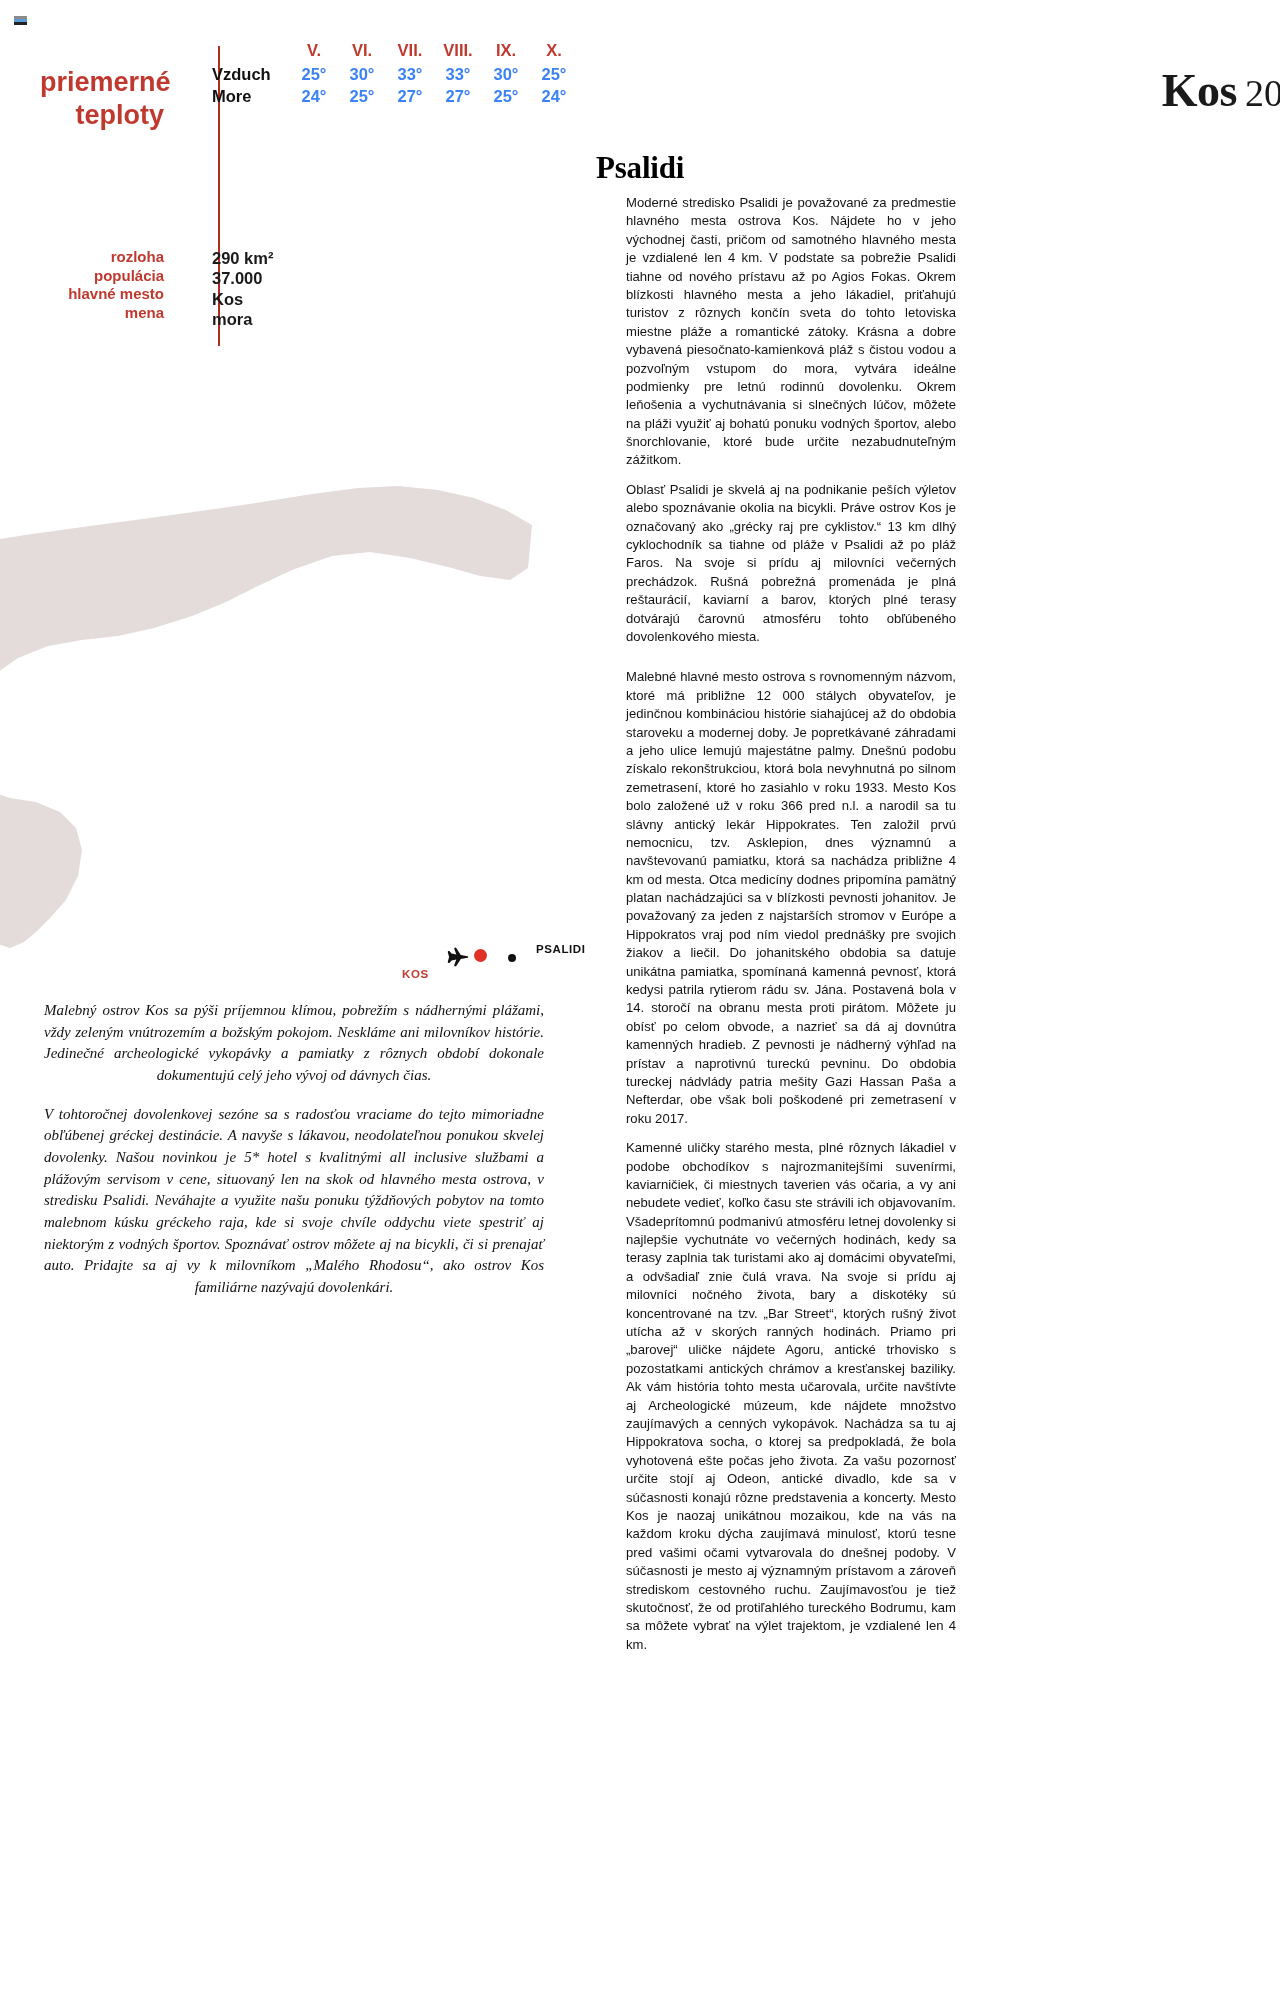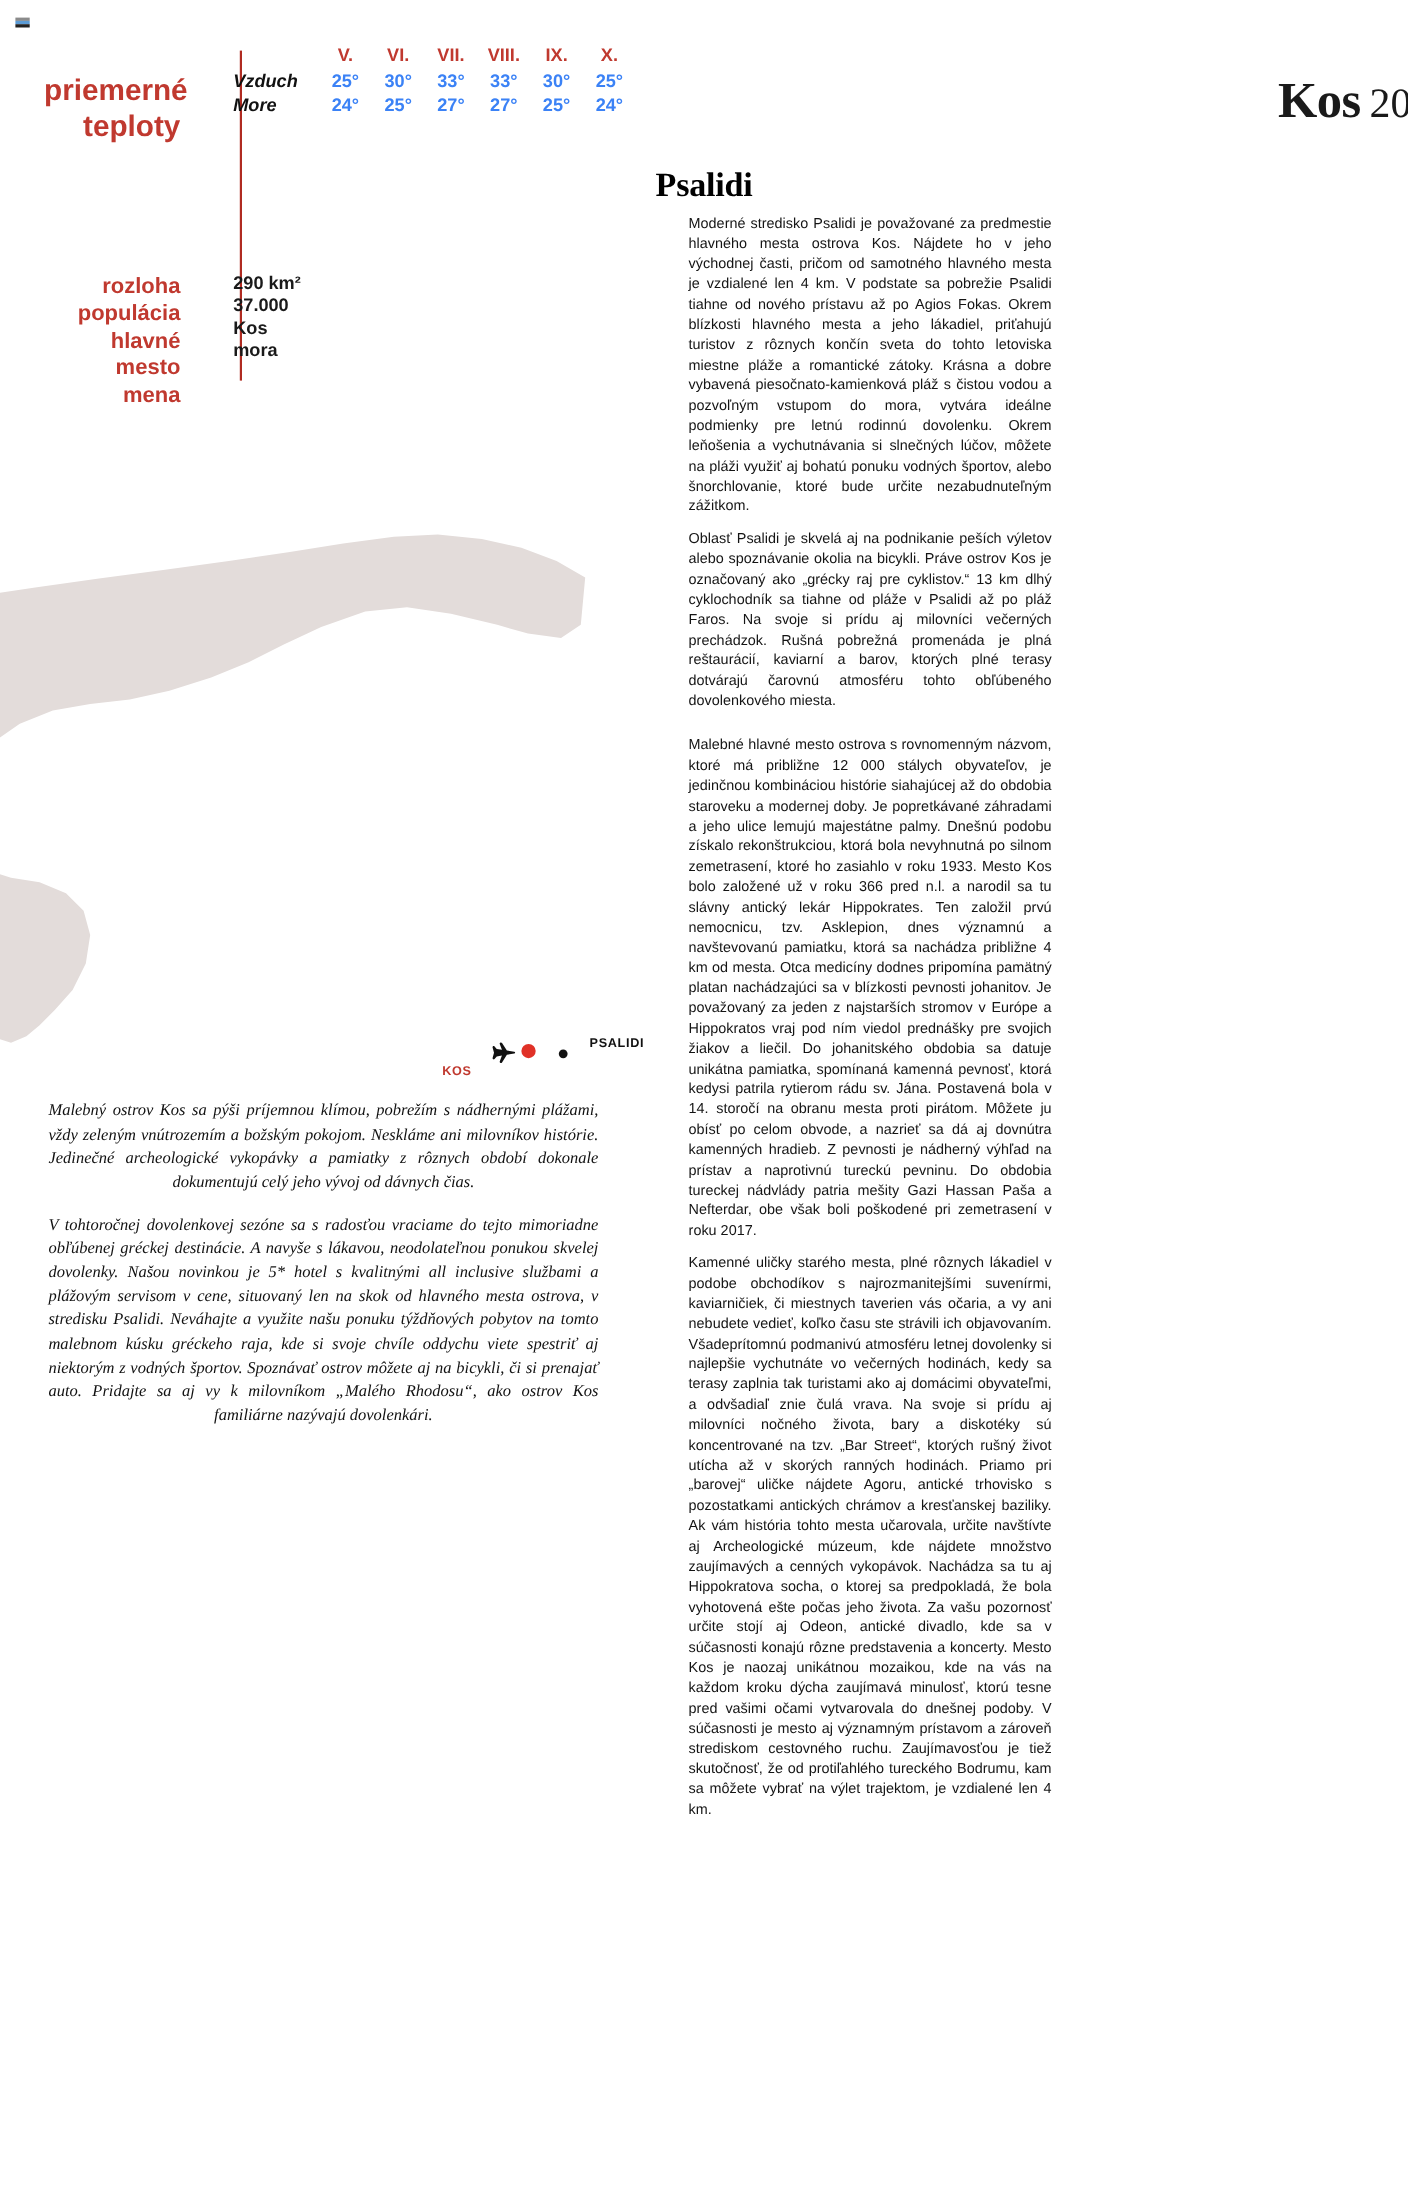--- a/index.html
+++ b/index.html
@@ -22,31 +22,31 @@
   .info-rule {
     position:absolute; left:178px; top:6px; width:2px; height:300px;
     background:#b02b21;
   }
   .panel-block { position:relative; display:flex; }
   .panel-labels {
     width:150px; text-align:right; padding-right:26px;
     color:#c0392f; font-weight:bold; line-height:1.24;
   }
   .panel-labels.temps { font-size:27px; padding-top:26px; }
-  .panel-labels.facts { font-size:20px; }
+  .panel-labels.facts { font-size:15px; }
 
   .panel-body { padding-left:22px; }
 
   table.temps { border-collapse:collapse; font-size:16.5px; }
   table.temps th, table.temps td {
     padding:0 0 1px 0; text-align:center; font-weight:bold;
     min-width:48px; line-height:1.28;
   }
   table.temps th.rowhead, table.temps td.rowhead {
-    text-align:left; min-width:78px; color:#111;font-style:italic;
+    text-align:left; min-width:78px; color:#111;
   }
   table.temps thead th { color:#c0392f; padding-bottom:3px; }
   table.temps tbody td { color:#3b82f6; }
 
   .facts-wrap { position:absolute; left:40px; top:248px; display:flex; }
   .facts-values { padding-left:22px; font-size:16.5px; font-weight:bold; line-height:1.24; }
 
   
   .page-title {
     position:absolute; right:-22px; top:64px;

